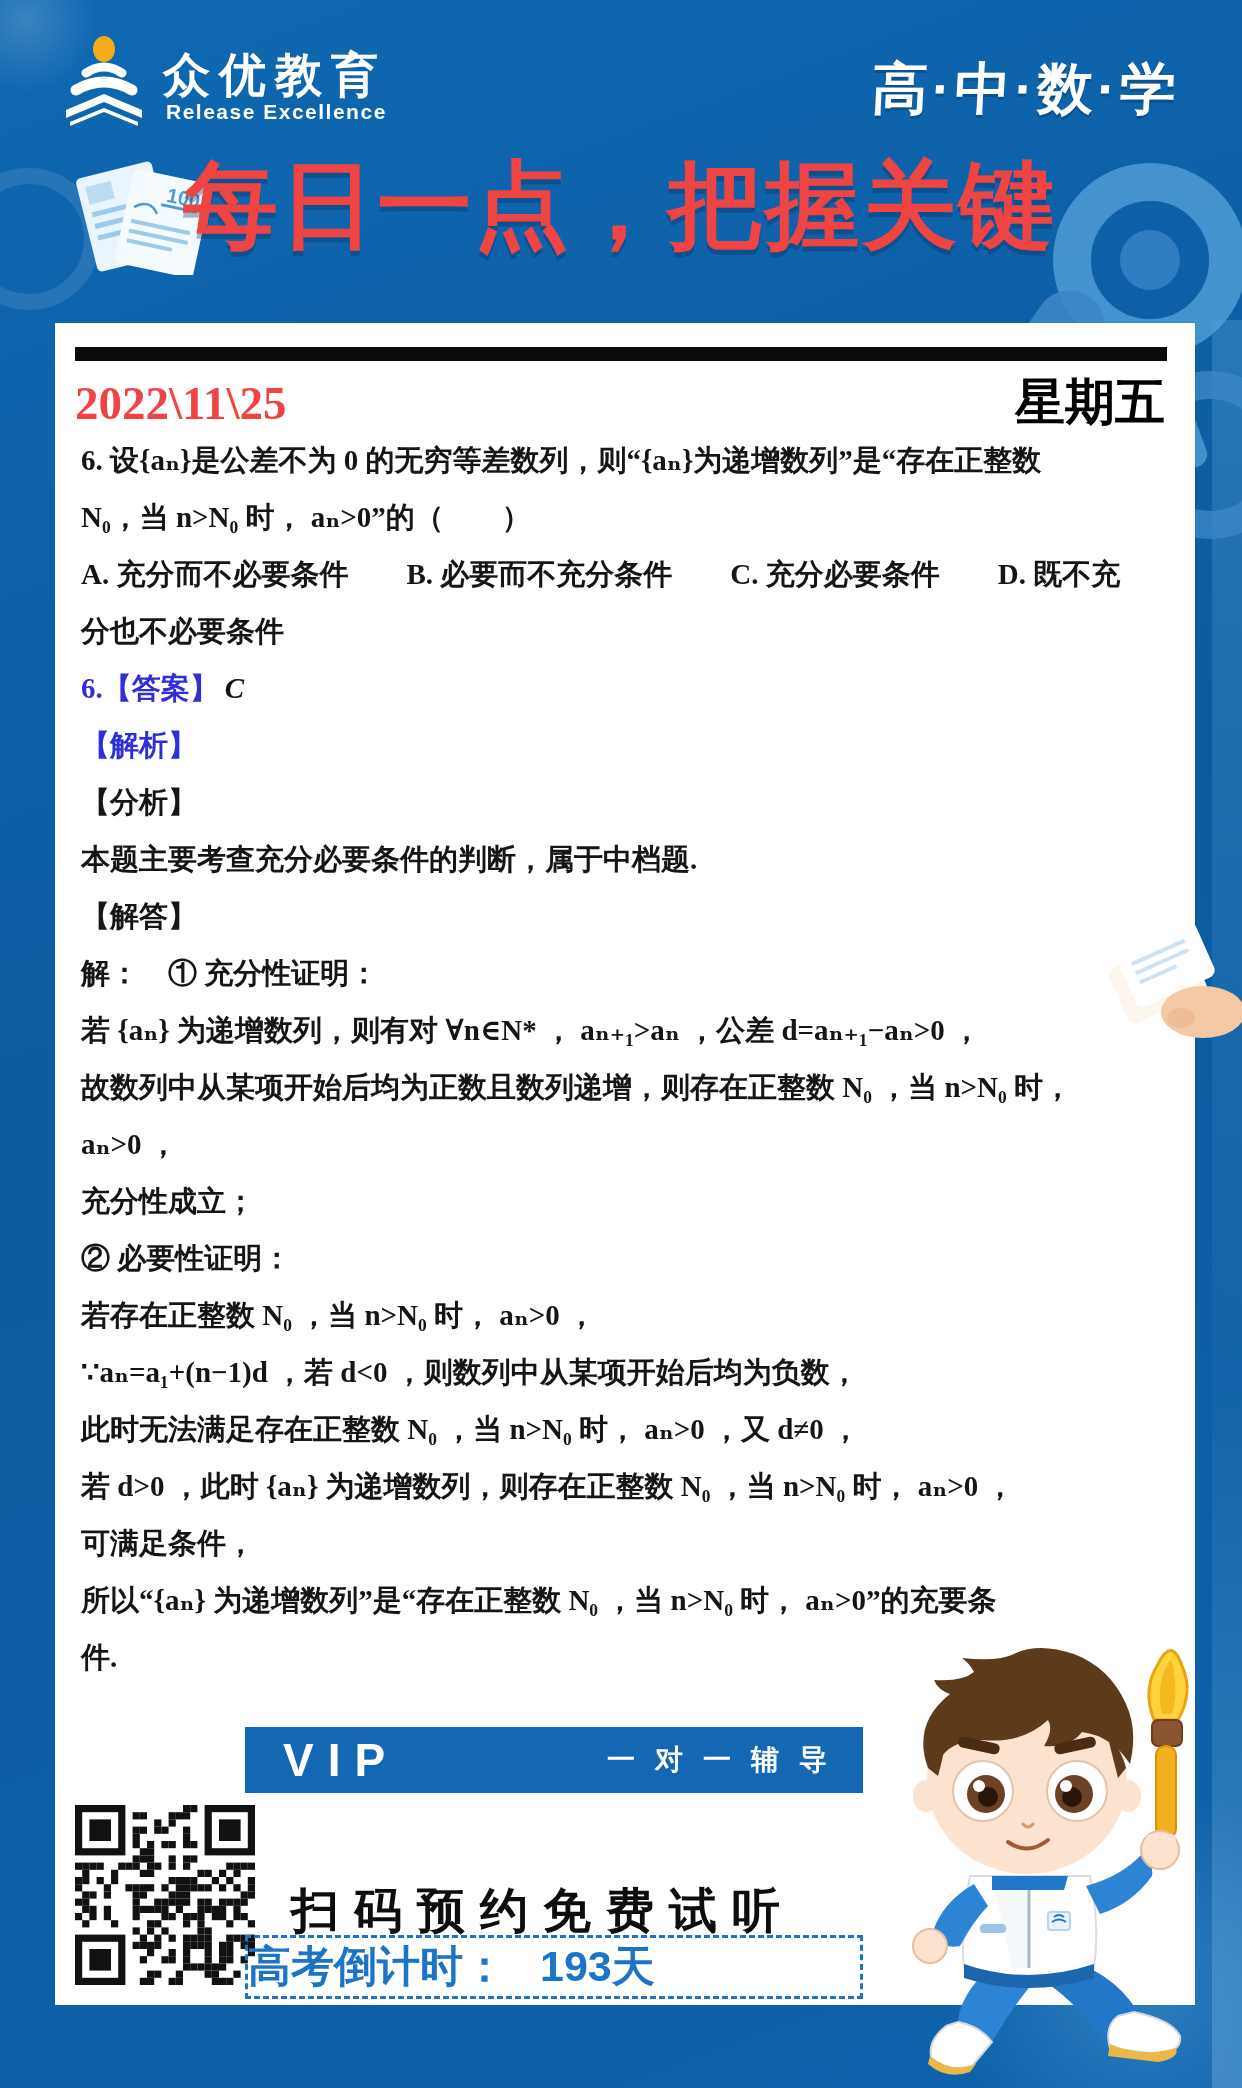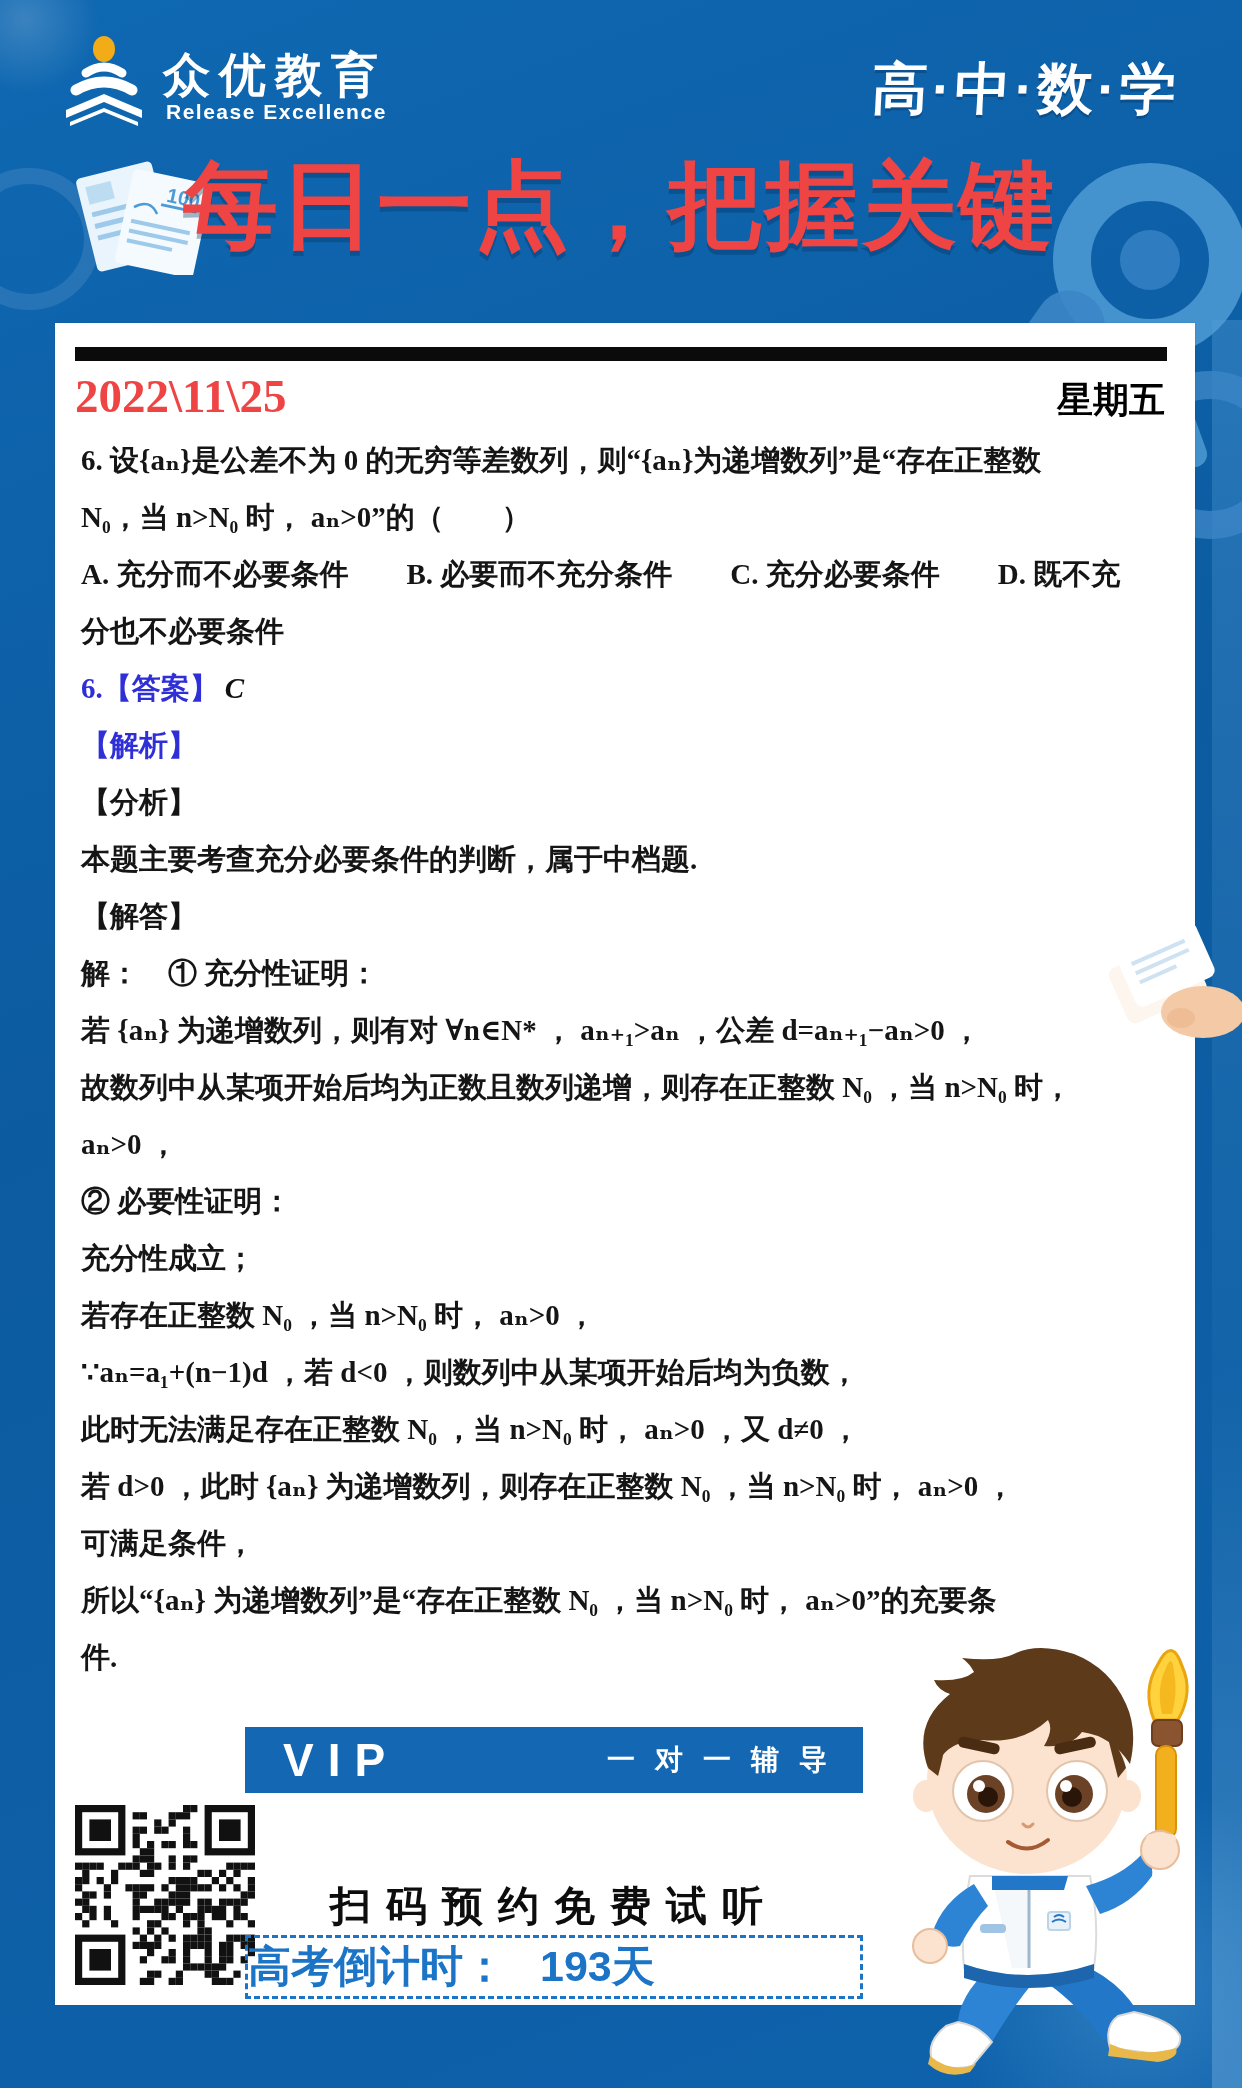--- a/index.html
+++ b/index.html
@@ -27,34 +27,34 @@
     text-shadow:0 3px 0 rgba(6,47,90,.35);transform:skewX(-3deg);}
   
   .main-title{left:183px;top:143px;color:#ef4444;font-size:95px;font-weight:900;letter-spacing:2px;
     text-shadow:0 5px 0 rgba(7,48,92,.35);white-space:nowrap;z-index:3;}
   
   .card{left:55px;top:323px;width:1140px;height:1682px;background:#fff;z-index:2;
     box-shadow:0 0 0 1px rgba(0,0,0,.03);}
   .rule{position:absolute;left:20px;top:24px;width:1092px;height:14px;background:#0b0b0b;}
   .date-row{position:absolute;left:20px;top:46px;width:1090px;display:flex;justify-content:space-between;align-items:baseline;}
   .date-text{font-family:"Liberation Serif",serif;font-size:47px;font-weight:700;color:#ef4444;}
-  .weekday{font-family:Liberation Mono, monospace;font-size:36px;font-weight:700;color:#000;}
+  .weekday{font-family:Liberation Mono, monospace;font-size:50px;font-weight:700;color:#000;}
   .content{position:absolute;left:26px;top:112px;width:1090px;}
   .ln{font-family:"Liberation Serif","DejaVu Serif",serif;font-size:29px;line-height:34px;
     margin:8px 0 23px 0;color:#151515;font-weight:600;white-space:nowrap;}
   .ln.blue{color:#2f2fd8;font-weight:700;}
   .ln .tail{color:#111;font-style:italic;font-family:"Liberation Serif",serif;padding-left:6px;}
   
   .qr-wrap{position:absolute;left:20px;top:1472px;width:180px;height:200px;display:flex;align-items:center;}
   .vip-banner{position:absolute;left:190px;top:1404px;width:618px;height:66px;background:#1467b2;
     display:flex;align-items:center;color:#fff;}
   .vip-label{font-size:46px;font-weight:800;letter-spacing:14px;margin-left:38px;}
   .vip-service{font-size:28px;font-weight:800;letter-spacing:20px;margin-left:auto;margin-right:16px;white-space:nowrap;}
-  .scan-text{position:absolute;left:190px;top:1556px;width:618px;text-align:center;
-    font-size:41px;font-weight:800;letter-spacing:15px;color:#0d0d0d;white-space:nowrap;}
+  .scan-text{position:absolute;left:179px;top:1556px;width:618px;text-align:center;
+    font-size:48px;font-weight:800;letter-spacing:15px;color:#0d0d0d;white-space:nowrap;}
   .countdown{position:absolute;left:190px;top:1612px;width:612px;height:58px;border:3px dashed #1b74c6;
     display:flex;align-items:center;justify-content:flex-start;color:#1b74c6;font-weight:800;font-size:43px;white-space:nowrap;}
   .countdown .value{margin-left:34px;}
   
   .over-card{z-index:4;}
   .mascot{z-index:5;}
 </style>
 </head>
 <body>
 
@@ -120,22 +120,22 @@
       <p class="ln"><span>分也不必要条件</span></p>
       <p class="ln blue"><span>6.【答案】</span><span class="tail">C</span></p>
       <p class="ln blue"><span>【解析】</span></p>
       <p class="ln"><span>【分析】</span></p>
       <p class="ln"><span>本题主要考查充分必要条件的判断，属于中档题.</span></p>
       <p class="ln"><span>【解答】</span></p>
       <p class="ln"><span>解：　① 充分性证明：</span></p>
       <p class="ln"><span>若 {aₙ} 为递增数列，则有对 ∀n∈N* ， aₙ₊₁&gt;aₙ ，公差 d=aₙ₊₁−aₙ&gt;0 ，</span></p>
       <p class="ln"><span>故数列中从某项开始后均为正数且数列递增，则存在正整数 N₀ ，当 n&gt;N₀ 时，</span></p>
       <p class="ln"><span>aₙ&gt;0 ，</span></p>
+      <p class="ln"><span>充分性成立；</span></p>
       <p class="ln"><span>② 必要性证明：</span></p>
-      <p class="ln"><span>充分性成立；</span></p>
       <p class="ln"><span>若存在正整数 N₀ ，当 n&gt;N₀ 时， aₙ&gt;0 ，</span></p>
       <p class="ln"><span>∵aₙ=a₁+(n−1)d ，若 d&lt;0 ，则数列中从某项开始后均为负数，</span></p>
       <p class="ln"><span>此时无法满足存在正整数 N₀ ，当 n&gt;N₀ 时， aₙ&gt;0 ，又 d≠0 ，</span></p>
       <p class="ln"><span>若 d&gt;0 ，此时 {aₙ} 为递增数列，则存在正整数 N₀ ，当 n&gt;N₀ 时， aₙ&gt;0 ，</span></p>
       <p class="ln"><span>可满足条件，</span></p>
       <p class="ln"><span>所以“{aₙ} 为递增数列”是“存在正整数 N₀ ，当 n&gt;N₀ 时， aₙ&gt;0”的充要条</span></p>
       <p class="ln"><span>件.</span></p>
     </div>
 
   <div class="qr-wrap">

